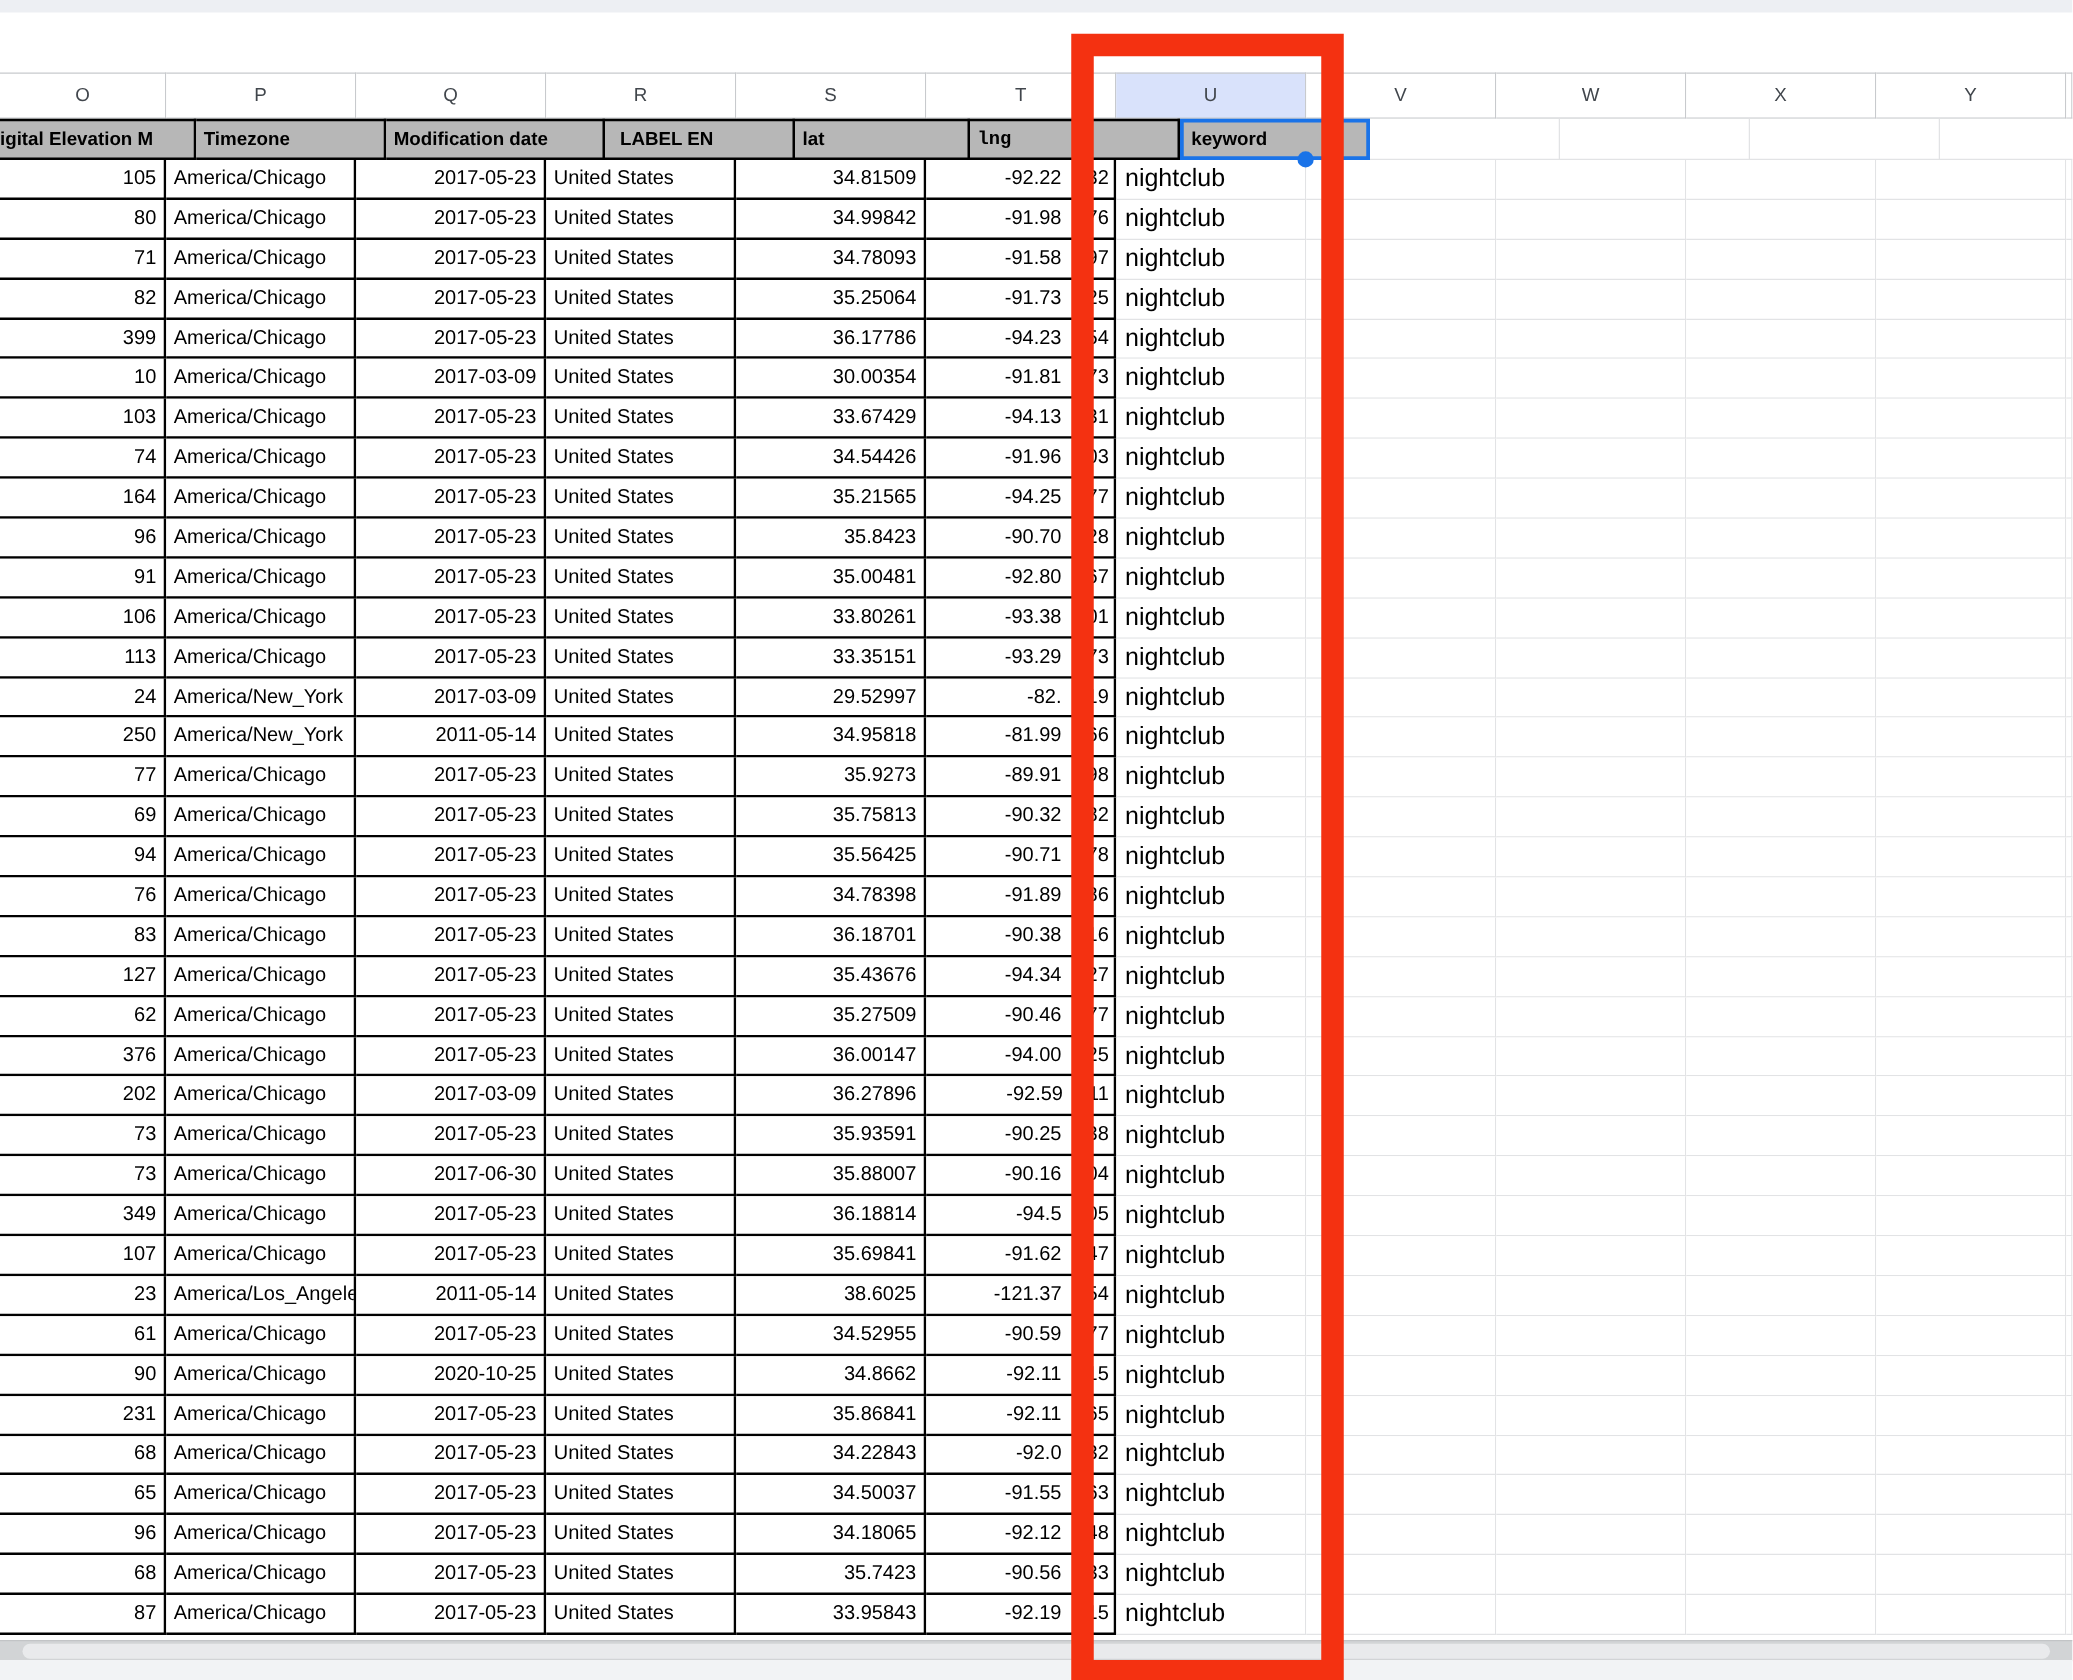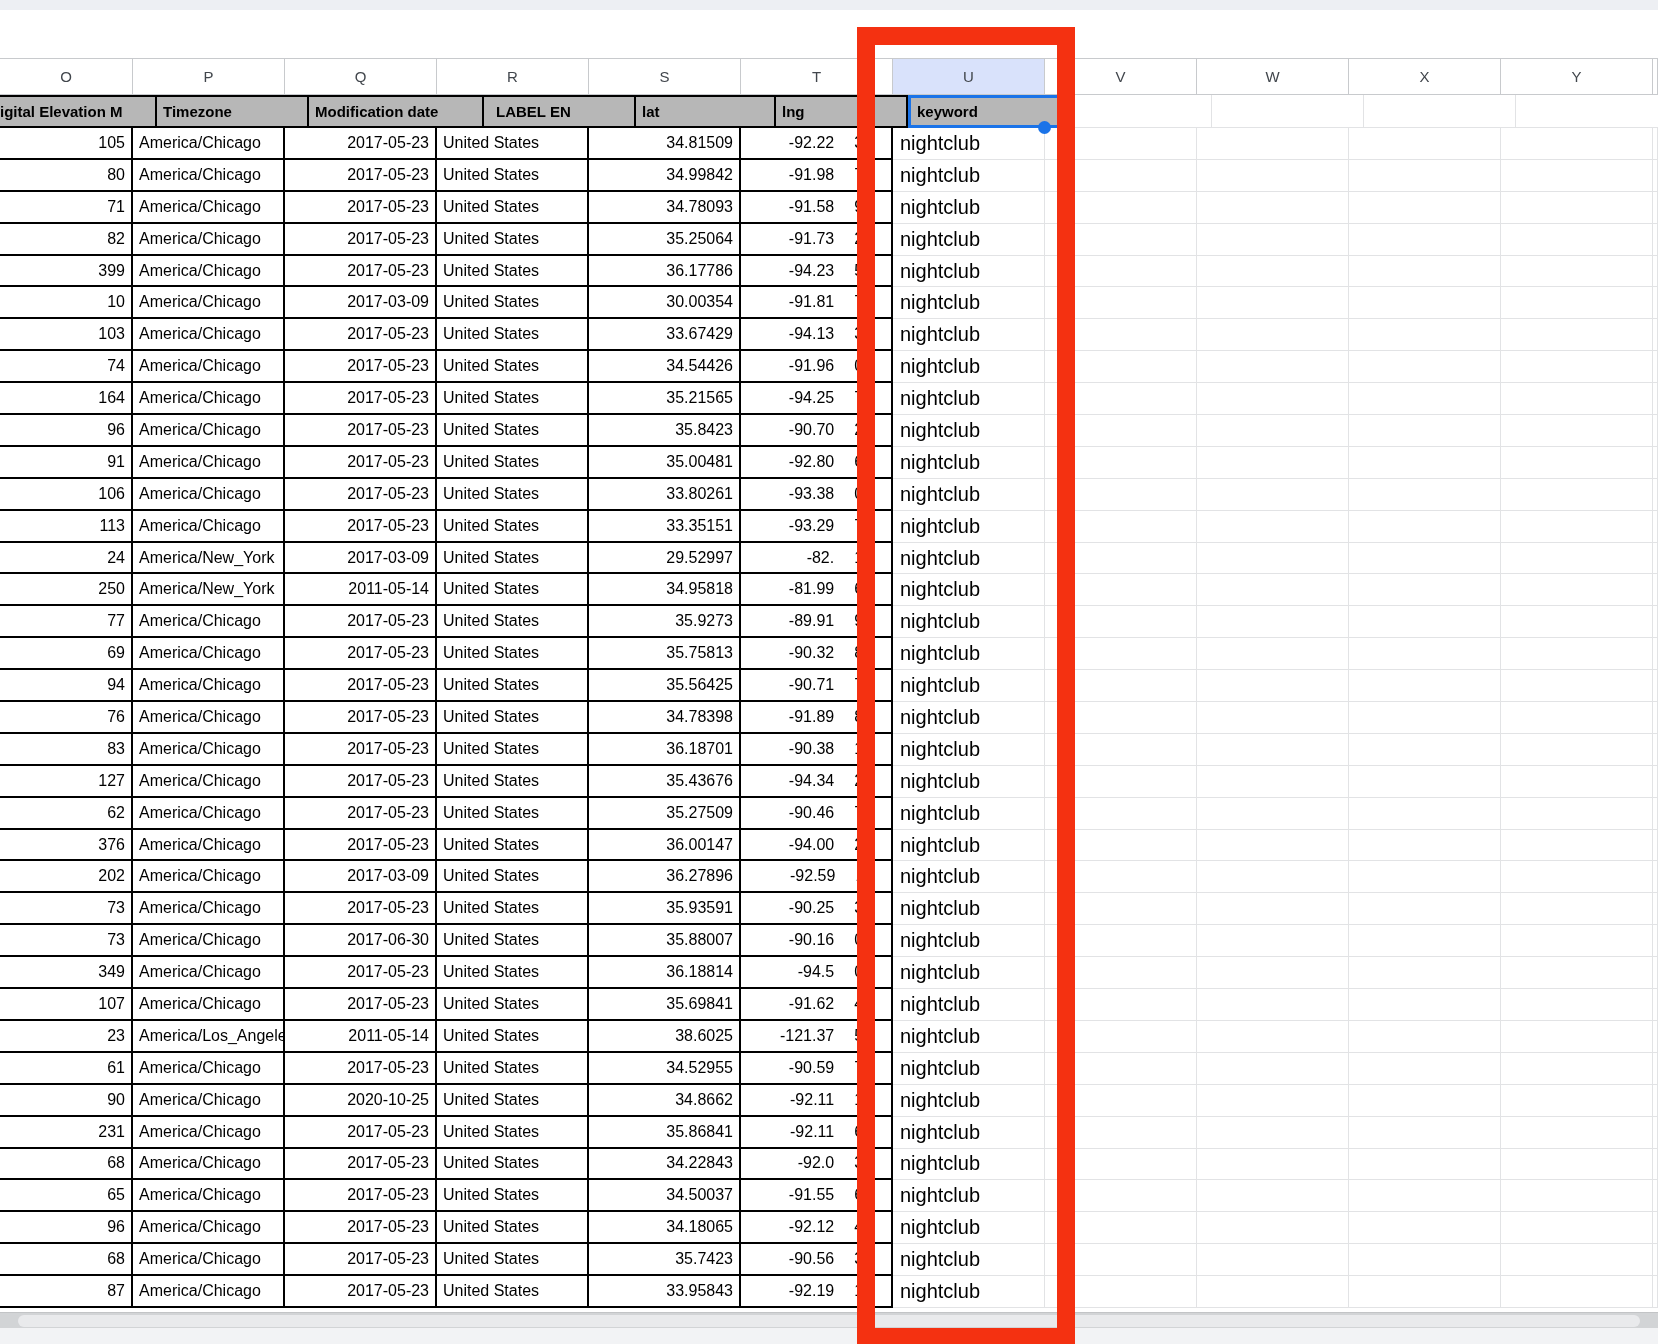--- a/index.html
+++ b/index.html
@@ -37,21 +37,21 @@
   }
   .cell{
     box-sizing:border-box;background:#fff;display:flex;align-items:center;
     font-size:16px;color:#000;white-space:nowrap;overflow:hidden;
   }
   .cell.bk{border-right:2px solid #000;border-bottom:2px solid #000;}
   .cell.lt{border-right:1px solid #e2e3e5;border-bottom:1px solid #e2e3e5;}
   .cell.r{justify-content:flex-end;padding-right:6px;}
   .cell.l{padding-left:6px;}
   .cell.kwv{font-size:20px;padding-left:7px;border-right:1px solid #e2e3e5;border-bottom:1px solid #e2e3e5;}
-  .cell.lngc{justify-content:flex-end;padding-right:19px;}
+  .cell.lngc{justify-content:flex-end;padding-right:4px;}
   .lng-gap{display:inline-block;width:20px;}
   
   #fill-handle{
     position:absolute;left:1038px;top:121px;width:13px;height:13px;border-radius:50%;
     background:#1a73e8;z-index:6;
   }
   
   #redrect{
     position:absolute;left:857px;top:27px;width:218px;height:1319px;
     box-sizing:border-box;border:18px solid #f43111;z-index:10;pointer-events:none;
@@ -78,21 +78,21 @@
     <div class="lcell" style="width: 152px;">X</div>
     <div class="lcell" style="width: 152px;">Y</div>
     <div class="lcell" style="width: 5px;"></div>
   </div>
 <div id="header-row">
     <div class="hcell bk-h first-h" style="width: 157px;">igital Elevation M</div>
     <div class="hcell bk-h" style="width: 152px;">Timezone</div>
     <div class="hcell bk-h" style="width: 175px;">Modification date</div>
     <div class="hcell bk-h" style="width: 152px; padding-left: 12px;">LABEL EN</div>
     <div class="hcell bk-h" style="width: 140px;">lat</div>
-    <div class="hcell bk-h" style="width: 132px;">lng</div>
+    <div class="hcell bk-h" style="width: 168px; font-family: Liberation Mono, monospace;">lng</div>
     <div class="hcell kw-h" style="width: 152px;">keyword</div>
     <div class="hcell lt-h" style="width: 152px;"></div>
     <div class="hcell lt-h" style="width: 152px;"></div>
     <div class="hcell lt-h" style="width: 152px;"></div>
     <div class="hcell lt-h" style="width: 152px;"></div>
     <div class="hcell lt-h" style="width: 5px;"></div>
   </div>
 <div id="grid">
     <div class="cell bk r">105</div>
     <div class="cell bk l">America/Chicago</div>

